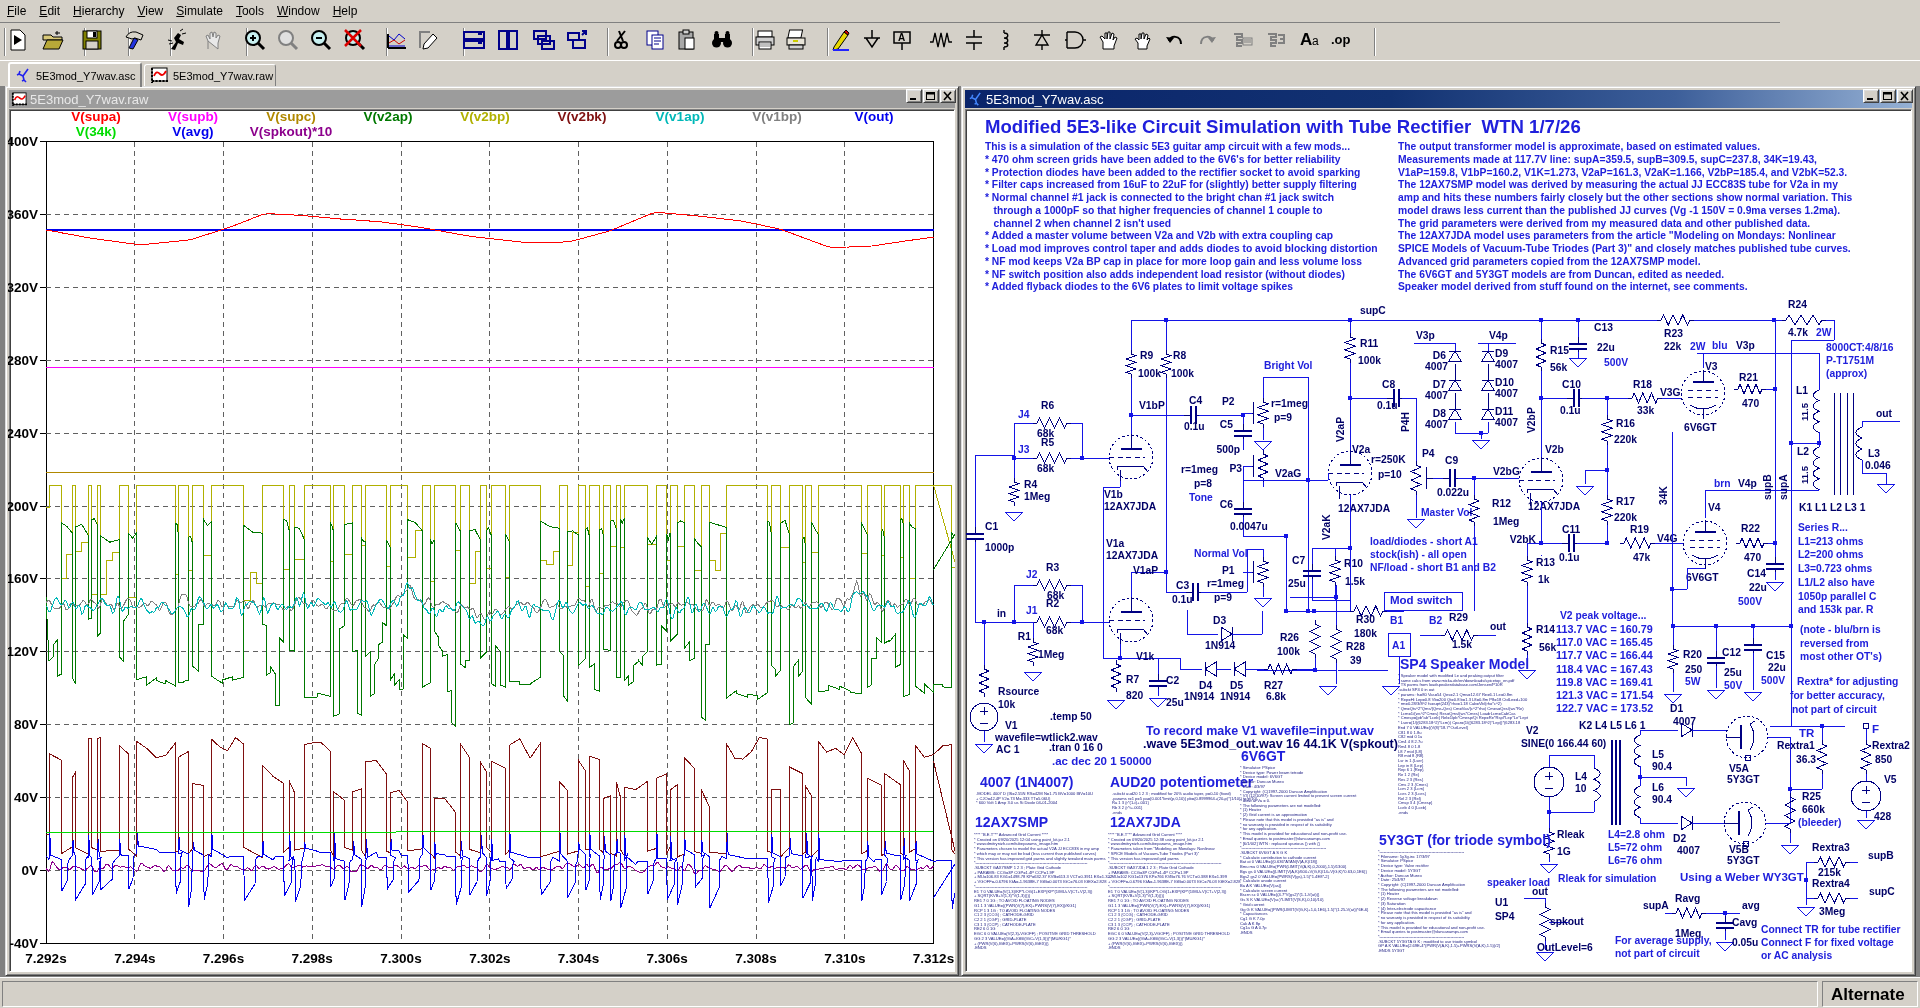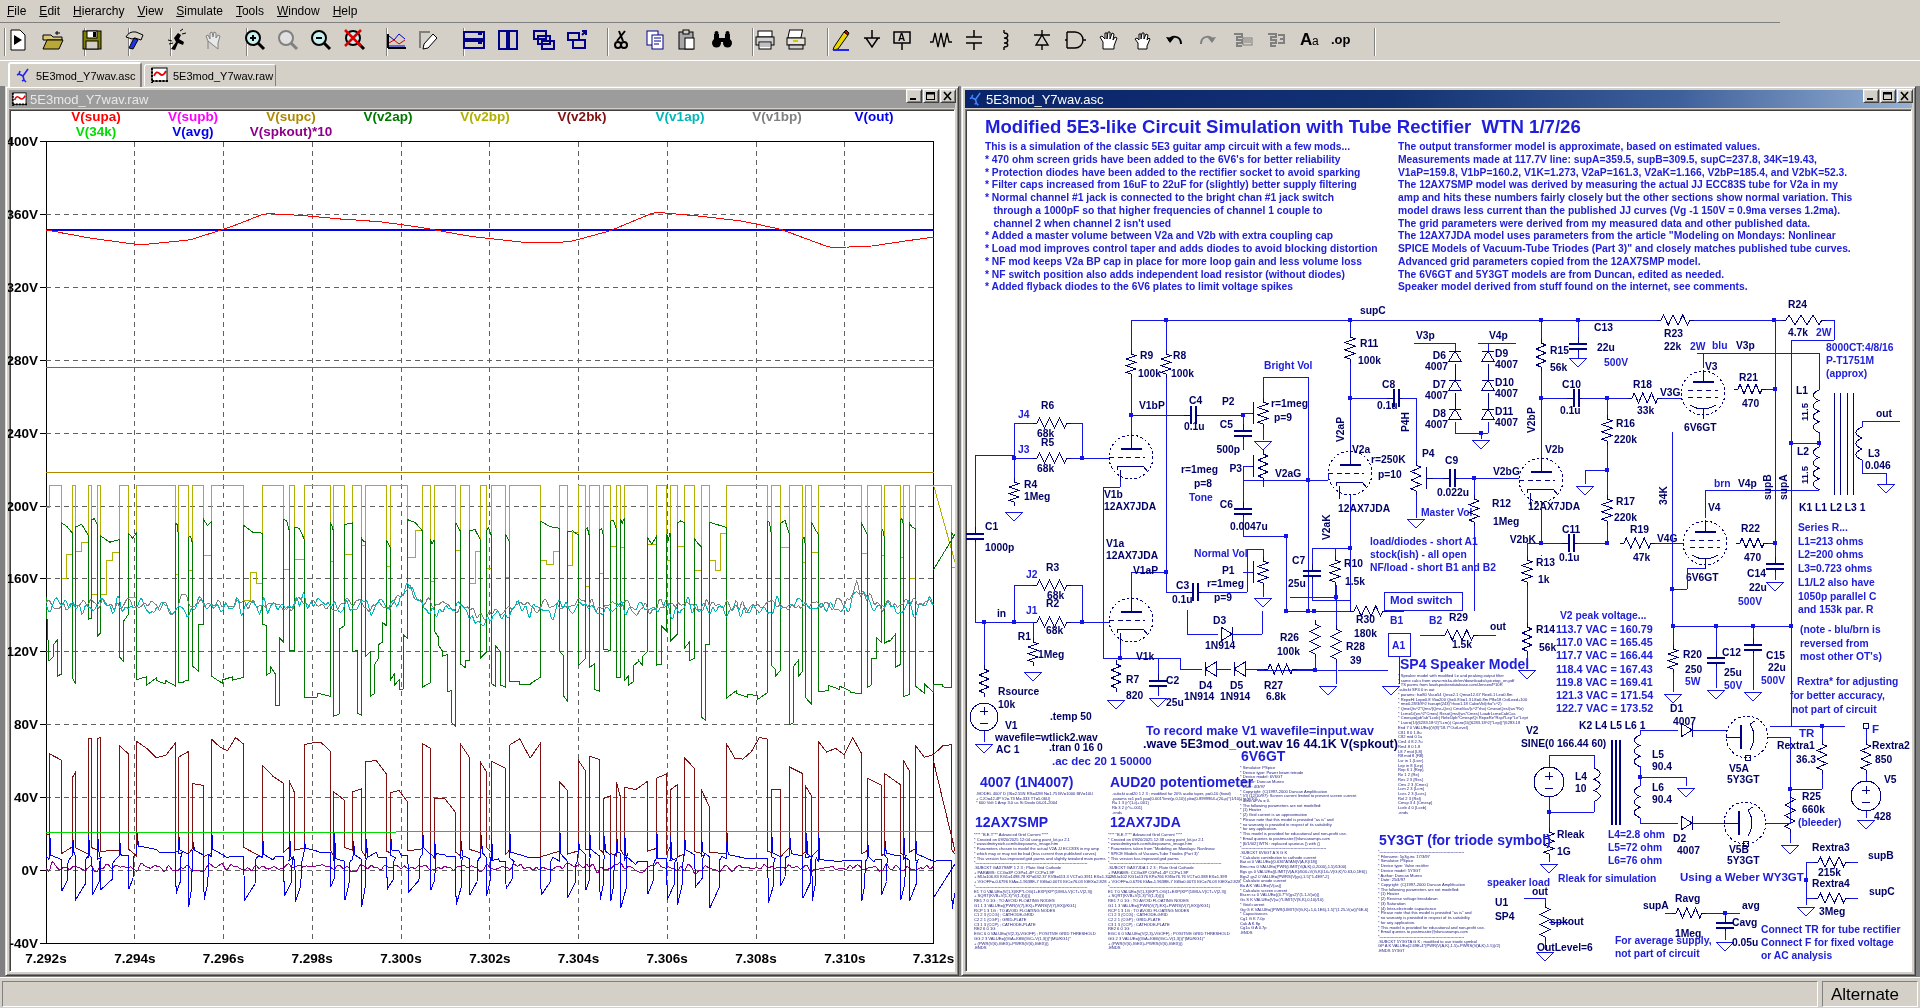--- a/index.html
+++ b/index.html
@@ -22,21 +22,21 @@
  box-shadow:inset 1px 1px 0 #fff, inset -1px -1px 0 #808080;}
 .tbar{position:absolute;left:3px;top:3px;right:3px;height:18px;display:flex;align-items:center;}
 .tbar .ttl{color:#fff;font-size:13px;margin-left:3px;white-space:nowrap;}
 .tbtns{position:absolute;right:2px;top:2px;display:flex;}
 .tbtn{width:16px;height:14px;background:#d4d0c8;border:1px solid;border-color:#fff #404040 #404040 #fff;
  box-shadow:inset 1px 1px 0 #dcdcdc, inset -1px -1px 0 #808080;margin-left:1px;
  font-size:10px;line-height:11px;text-align:center;color:#000;font-weight:bold;}
 .wcontent{position:absolute;left:3px;top:22px;right:3px;bottom:3px;background:#fff;
  border:1px solid;border-color:#808080 #fff #fff #808080;box-shadow:inset 1px 1px 0 #404040;}
 #statusbar{position:absolute;left:0;top:977px;width:1920px;height:31px;background:#d4d0c8;border-top:1px solid #fff;}
-#statusbar .panel{position:absolute;top:3px;height:26px;border:1px solid;border-color:#808080 #fff #fff #808080;}
+#statusbar .panel{position:absolute;top:3px;height:26px;border:1px solid;border-color:#808080 #fff #fff #808080;font-weight:bold;}
 #alt{left:1822px;width:96px;font-size:17px;color:#000;padding:3px 0 0 8px;}
 #sp1{left:2px;width:1816px;}
 svg text{font-family:"Liberation Sans",sans-serif;}
 </style></head><body>
 <div id="menubar"><span><u>F</u>ile</span><span><u>E</u>dit</span><span><u>H</u>ierarchy</span><span><u>V</u>iew</span><span><u>S</u>imulate</span><span><u>T</u>ools</span><span><u>W</u>indow</span><span><u>H</u>elp</span></div>
 <div id="toolbar">
     <div class="tbsep" style="left:4px"></div>
     <div class="tbsep" style="left:84px"></div>
     <div class="tbsep" style="left:128px"></div>
     <div class="tbsep" style="left:170px"></div>

